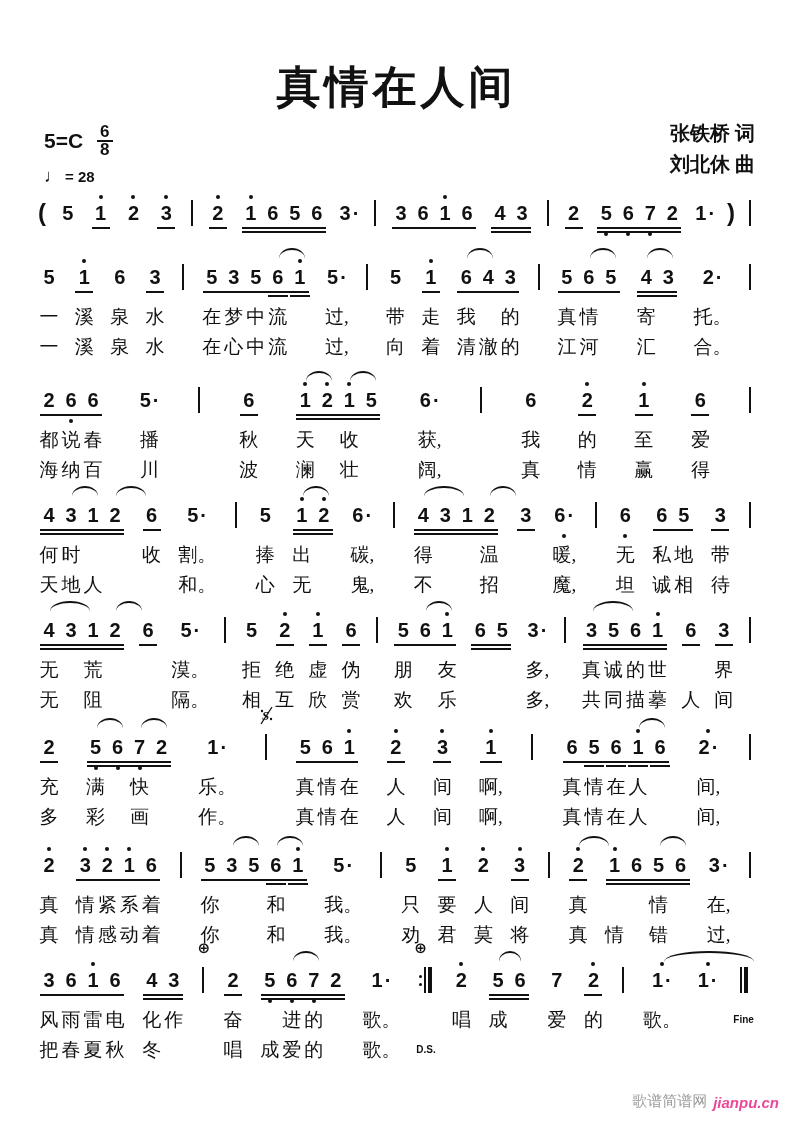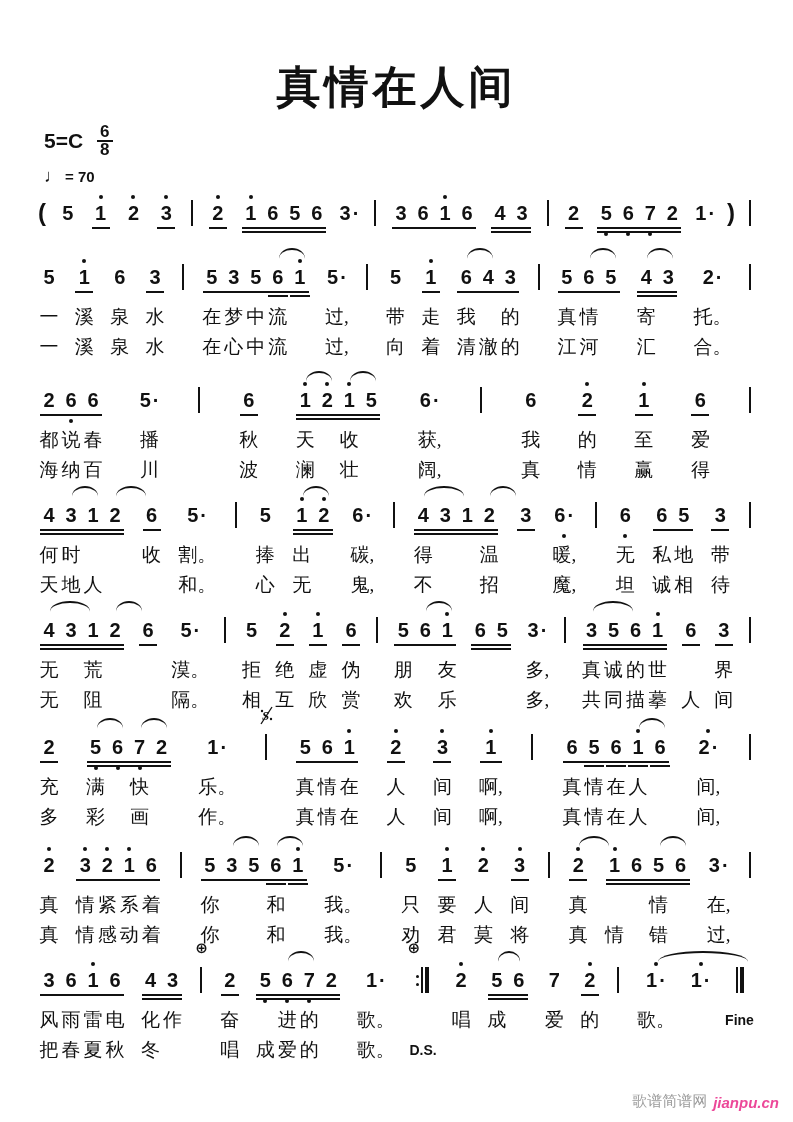--- a/index.html
+++ b/index.html
@@ -27,21 +27,21 @@
   .ad{font-size:20px;font-weight:700;margin-left:2px;}
   .uz{height:14px;width:100%;display:flex;justify-content:center;}
   .lod{width:4px;height:4px;border-radius:50%;background:#111;margin-top:7px;}
   .gl1,.gl2{position:absolute;left:2px;right:2px;height:2px;background:#111;}
   .gl1{top:39px;} .gl2{top:43px;}
   .cl2{position:absolute;left:1px;right:1px;height:2px;background:#111;top:43px;}
   .slur{position:absolute;top:-4px;left:55%;height:11px;border-top:2px solid #111;
         border-radius:100% 100% 0 0 / 160% 160% 0 0;z-index:3;}
   .lyr{height:30px;line-height:28px;font-size:19px;white-space:nowrap;
        font-family:"Liberation Serif","DejaVu Serif",serif;}
-  .lyr.lat{font-size:14px;font-weight:700;font-family:"Liberation Sans",sans-serif;}
+  .lyr.lat{font-size:10px;font-weight:700;font-family:"Liberation Sans",sans-serif;}
   .barcell{position:relative;display:flex;flex-direction:column;align-items:center;min-width:8px;}
   .bline{width:2px;height:26px;background:#111;}
   .paren{font-size:24px;font-weight:700;line-height:24px;}
   .rep{display:flex;align-items:center;height:26px;gap:2px;}
   .rdots{display:flex;flex-direction:column;gap:5px;}
   .rdots i{width:3px;height:3px;border-radius:50%;background:#111;}
   .thin{width:2px;height:26px;background:#111;}
   .thick{width:4px;height:26px;background:#111;}
   .sym{position:absolute;top:-16px;left:-2px;font-size:15px;font-weight:700;z-index:4;}
   .footer{position:absolute;right:14px;top:1092px;font-size:15px;display:flex;align-items:flex-end;gap:6px;}
@@ -57,23 +57,27 @@
   <div class="keymeter">
     <span>5=C</span>
     <span class="fraction">
       <span class="num">6</span>
       <span class="den">8</span>
     </span>
   </div>
 
   <div class="tempo">
     <span class="tnote">♩</span>
-    <span>= 70</span>
+    <span>= 28</span>
   </div>
 
+  <div class="credits">
+    <div>张铁桥 词</div>
+    <div>刘北休 曲</div>
+  </div>
 
   <div id="score">
       <div class="sys" style="top: 188px;">
         <div class="barcell">
           <div class="top"></div>
           <div class="dgrow paren">(</div>
           <div class="uz"></div>
           <div class="lyr">&nbsp;</div>
           <div class="lyr">&nbsp;</div>
         </div>

